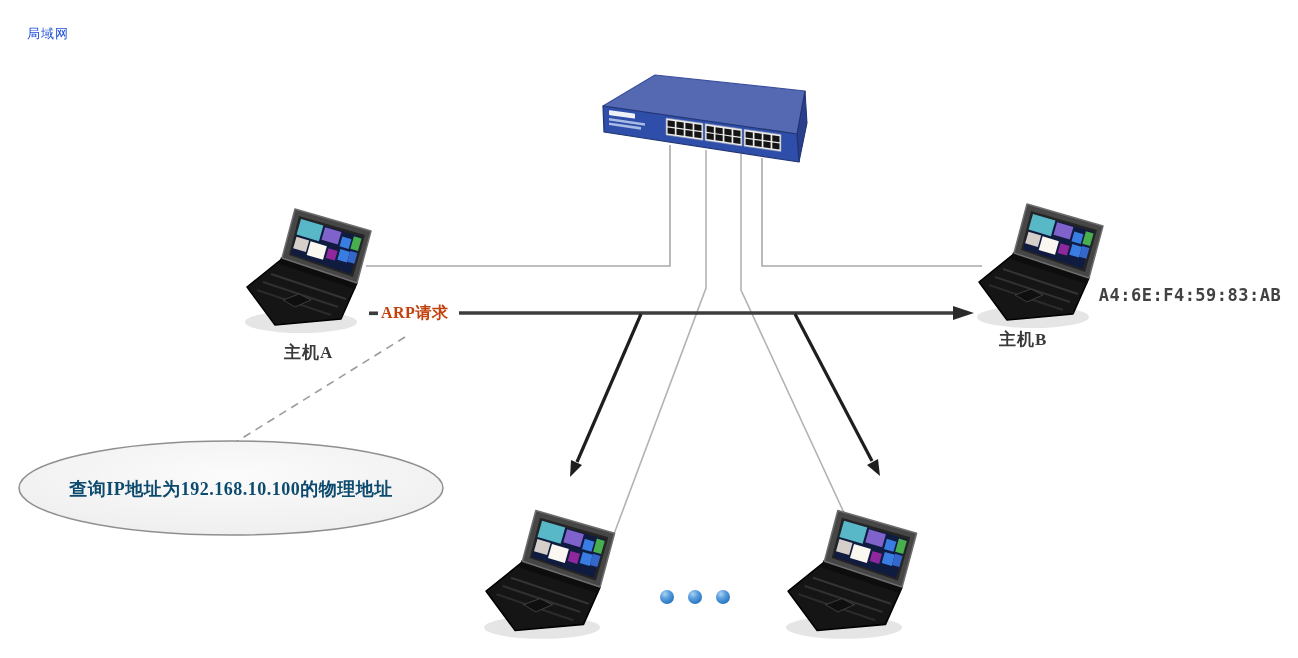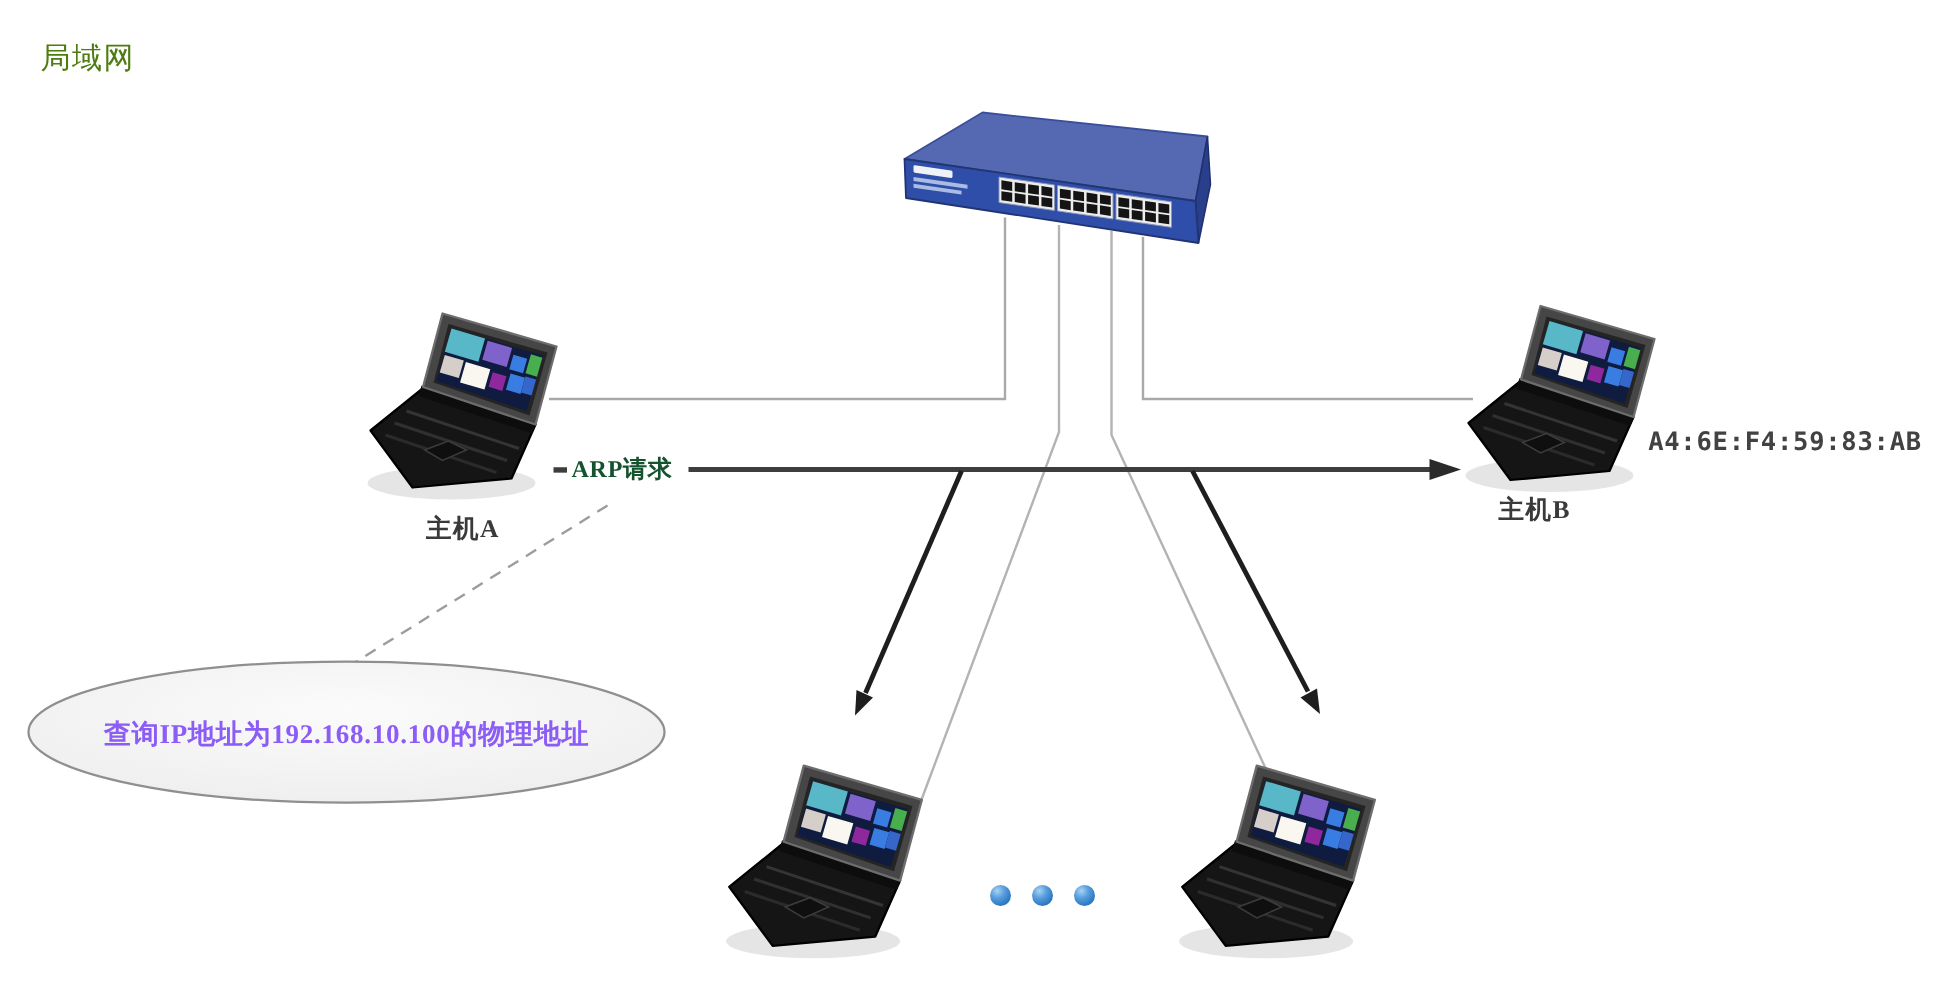--- a/index.html
+++ b/index.html
@@ -3,30 +3,30 @@
 <meta charset="utf-8">
 <style>
   html,body{margin:0;padding:0;background:#fff;}
   .canvas{
     position:relative;width:1298px;height:658px;background:#ffffff;
     overflow:hidden;
     font-family:"Liberation Serif","DejaVu Serif",serif;
     color:#3f3f3f;
   }
   .abs{position:absolute;}
-  .lan-title{font-size:20px;letter-spacing:1px;color:#4d7c0f;}
+  .lan-title{font-size:13px;letter-spacing:1px;color:#1d4ed8;}
   .addr{
     font-family:"DejaVu Sans Mono","Liberation Mono",monospace;
     font-weight:700;font-size:17px;line-height:24px;color:#424242;
     text-align:center;letter-spacing:0.5px;white-space:nowrap;
   }
   .host-label{font-size:17px;font-weight:600;color:#3a3a3a;letter-spacing:1px;}
-  .arp-label{font-size:16px;font-weight:600;color:#14532d;letter-spacing:0.5px;}
+  .arp-label{font-size:16px;font-weight:600;color:#c2410c;letter-spacing:0.5px;}
   .callout-text{
-    font-size:18px;font-weight:700;color:#8b5cf6;text-align:center;
+    font-size:18px;font-weight:700;color:#0c4a6e;text-align:center;
     letter-spacing:0.5px;white-space:nowrap;
   }
   .dot{
     position:absolute;width:14px;height:14px;border-radius:50%;
     background:radial-gradient(circle at 35% 28%, #a8d4f2 0%, #5a9ede 35%, #2e7bc4 70%, #1f62a8 100%);
   }
   svg{display:block;}
 </style>
 </head>
 <body>

